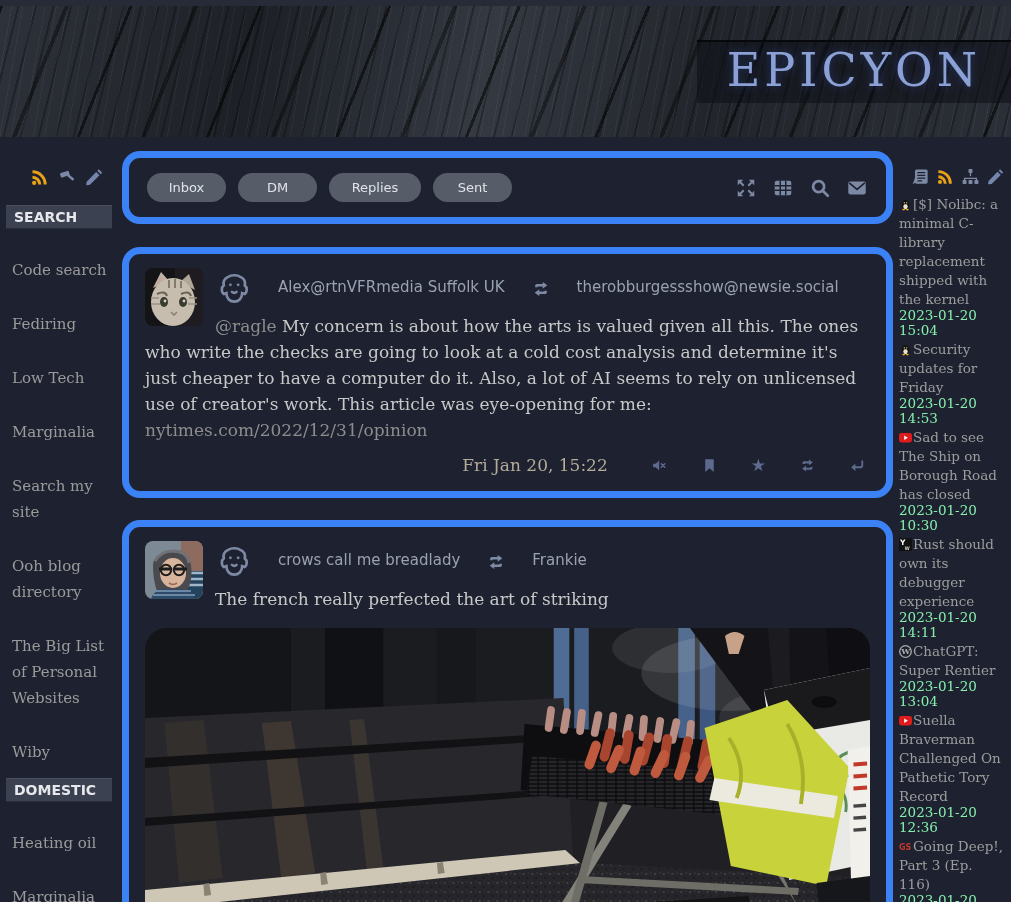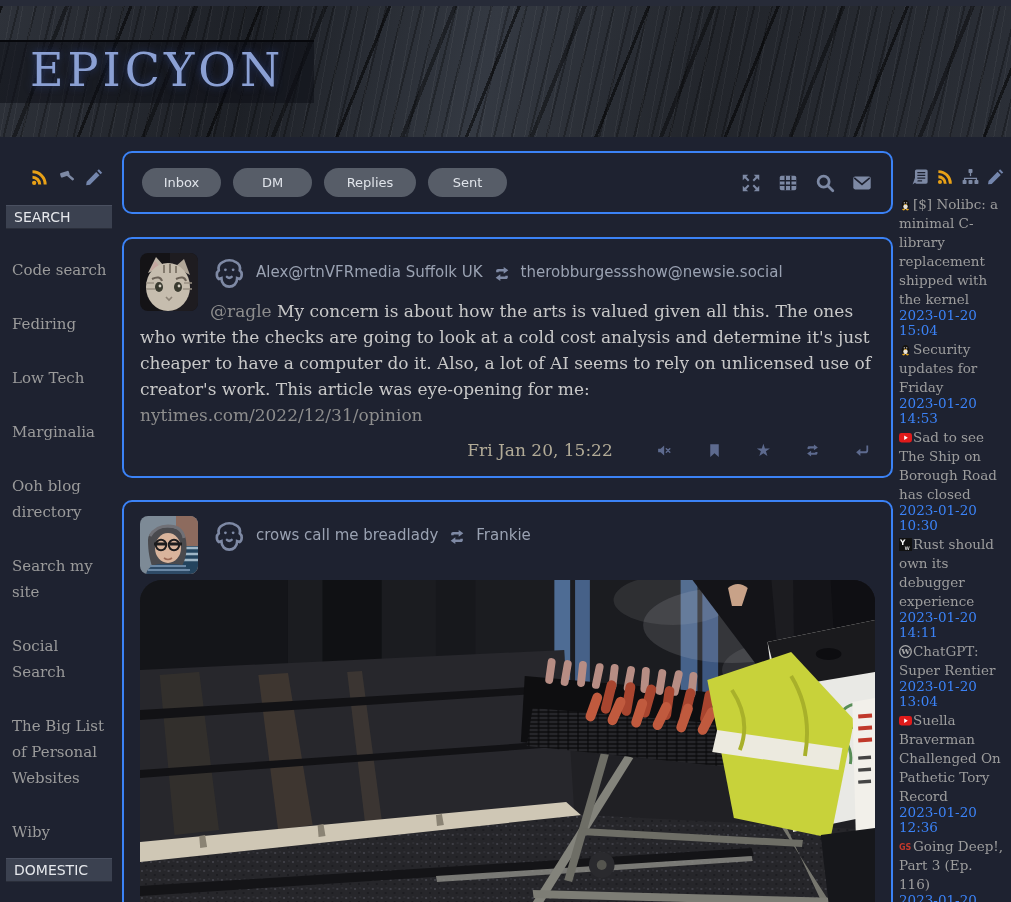--- a/index.html
+++ b/index.html
@@ -9,85 +9,85 @@
   
   .banner{
     position:relative; height:137px; width:100%;
     background-color:#22252b;
     background-image:
       repeating-linear-gradient(112deg, rgba(0,0,0,.55) 0 3px, transparent 3px 60px, rgba(0,0,0,.4) 60px 64px, transparent 64px 120px),
       repeating-linear-gradient(100deg, rgba(255,255,255,.045) 0 1px, transparent 1px 11px),
       repeating-linear-gradient(104deg, rgba(0,0,0,.28) 0 2px, transparent 2px 17px),
       linear-gradient(102deg,#2e323a 0%,#1d2026 25%,#343942 48%,#22252b 70%,#2b2f37 100%);
     border-top:6px solid #272b38;
-    display:flex; align-items:center; justify-content:flex-start;
+    display:flex; align-items:center; justify-content:flex-end;
   }
   .banner h1{
     font-family:"DejaVu Serif", serif; font-weight:normal;
     font-size:46px; letter-spacing:4px; color:#8ba0d4;
     background:rgba(12,14,22,.55); padding:1px 30px 6px 30px;
     border-top:2px solid #07080c;
     text-shadow:0 0 8px rgba(40,60,120,.8);
   }
 
   
   .content{ display:flex; width:100%; padding-top:14px; }
   .left-col{ width:112px; flex:none; padding-left:6px; }
   .mid-col{ flex:1; padding:0 6px 0 10px; }
   .right-col{ width:112px; flex:none; padding-right:4px; }
 
   
   .icon-row{ display:flex; justify-content:flex-end; gap:7px; padding:16px 8px 10px 0; align-items:center;}
   .icon-row .ic{ width:20px; height:20px; display:inline-block; cursor:pointer; }
   .sec-header{
     background:#3b4150; color:#e6e8ec; font-family:"DejaVu Sans", sans-serif;
-    font-weight:normal; font-size:14px; padding:3px 8px; margin:8px 0 14px 0;
+    font-weight:bold; font-size:14px; padding:3px 8px; margin:8px 0 14px 0;
     border-top:1px solid #4a5060; border-bottom:1px solid #2a2e3a;
   }
   .side-link{
     display:block; color:#9b9b9b; font-size:15px; line-height:26px;
     padding:0 0 0 6px; margin-bottom:13px; text-decoration:none; cursor:pointer;margin-top:28px;
   }
 
   
   .panel{
-    border:2px solid #3b82f6; border-radius:10px; background:transparent;
+    border:7px solid #3b82f6; border-radius:18px; background:transparent;
   }
   .tl-header{ display:flex; align-items:center; padding:15px 18px; margin-bottom:23px; }
   .tab{
     font-family:"DejaVu Sans", sans-serif; font-size:13px; color:#e0e4ea;
     background:#575d68; border:none; border-radius:15px; padding:7px 0;
     width:79px; text-align:center; margin-right:12px; cursor:pointer;
   }
   .tab.wide{ width:92px; }
   .tl-icons{ margin-left:auto; display:flex; gap:15px; align-items:center; }
   .tl-icons .ic{ width:22px; height:22px; color:#7d89a4; cursor:pointer; }
 
   .post{ padding:14px 16px 10px 16px; margin-bottom:22px; overflow:hidden; }
   .avatar{ float:left; width:58px; height:58px; border-radius:8px; margin:0 12px 6px 0; cursor:pointer; }
-  .post-head{ display:flex; align-items:center; gap:9px; padding-top:2px; }
+  .post-head{ display:flex; align-items:center; gap:26px; padding-top:2px; }
   .dog-ic{ width:37px; height:33px; color:#7e89a4; flex:none; cursor:pointer; }
   .handle{ font-family:"DejaVu Sans", sans-serif; font-size:15px; color:#9aa2b2; cursor:pointer; text-decoration:none;}
   .boost-ic{ width:20px; height:16px; color:#7e89a4; flex:none; }
   .post-body{ font-size:17px; color:#c8c8c8; line-height:26px; margin-top:10px; }
   .post-body a{ color:#8d8d8d; text-decoration:none; cursor:pointer; }
   .post-foot{ text-align:right; margin:12px 4px 6px 0; display:flex; justify-content:flex-end; align-items:center; gap:33px;}
   .timestamp{ font-size:17px; color:#b2ab97; margin-right:10px; cursor:pointer;}
   .foot-ic{ width:17px; height:17px; color:#5d6a8e; cursor:pointer; }
   .star-glyph{ font-family:"DejaVu Sans", sans-serif; font-size:17px; color:#5d6a8e; line-height:17px; cursor:pointer;}
   .post-photo{ width:100%; height:341px; margin-top:16px; border-radius:22px; overflow:hidden; display:block; cursor:pointer;}
   .post-photo svg{ display:block; width:100%; height:100%; }
 
   
   .nw-iconrow{ display:flex; justify-content:flex-end; gap:6px; padding:16px 2px 8px 0; align-items:center;}
   .nw-iconrow .ic{ width:19px; height:19px; cursor:pointer; }
   .nw-item{ margin-bottom:2px; cursor:pointer; }
   .nw-title{ font-size:13.5px; line-height:18px; color:#9d9d9d;margin-top:25px; }
   .nw-ico{ display:inline-block; width:13px; height:13px; vertical-align:-2px; margin-right:1px; }
-  .nw-date{ font-size:13.5px; line-height:14.5px; color:#3b82f6; }
+  .nw-date{ font-size:13.5px; line-height:14.5px; color:#86efac; }
   .nw-date span{ display:block; }
 
   .slate{ color:#7d89a4; }
   .orange{ color:#e8a117; }
   .steel{ color:#7486ad; }
 </style>
 </head>
 <body>
 
 <svg width="0" height="0" style="position:absolute">
@@ -174,23 +174,22 @@
         <span class="ic steel"><svg viewBox="0 0 24 24">
               <use href="#pencil"></use>
             </svg></span>
       </div>
 
       <div class="sec-header">SEARCH</div>
       <a class="side-link">Code search</a>
       <a class="side-link">Fediring</a>
       <a class="side-link">Low Tech</a>
       <a class="side-link">Marginalia</a>
+      <a class="side-link">Search my site</a>
       <a class="side-link">Ooh blog directory</a>
-      <a class="side-link">Search my site</a>
-      <a class="side-link">Social Search</a>
       <a class="side-link">The Big List of Personal Websites</a>
       <a class="side-link">Wiby</a>
 
       <div class="sec-header">DOMESTIC</div>
       <a class="side-link">Heating oil</a>
       <a class="side-link">Marginalia and Gas</a>
 
       <div class="sec-header">HEALTH</div>
 
     </aside>
@@ -283,20 +282,21 @@
         <div class="post-head">
           <span class="dog-ic"><svg viewBox="0 0 24 24">
                 <use href="#dogface"></use>
               </svg></span>
           <a class="handle">crows call me breadlady</a>
           <span class="boost-ic"><svg viewBox="0 0 24 24">
                 <use href="#repeat"></use>
               </svg></span>
           <a class="handle">Frankie</a>
         </div>
+        <p class="post-body"><span>The french really perfected the art of striking</span></p>
 
         <span class="post-photo">
         <svg viewBox="0 0 745 341" preserveAspectRatio="none">
           <defs>
             <pattern id="speck" width="9" height="9" patternUnits="userSpaceOnUse">
               <rect width="9" height="9" fill="#26262a"></rect>
               <circle cx="2" cy="3" r="1" fill="#46464e"></circle>
               <circle cx="6" cy="7" r=".8" fill="#111114"></circle>
               <circle cx="7" cy="2" r=".7" fill="#3a3a42"></circle>
             </pattern>

